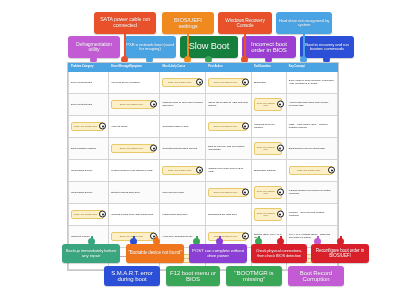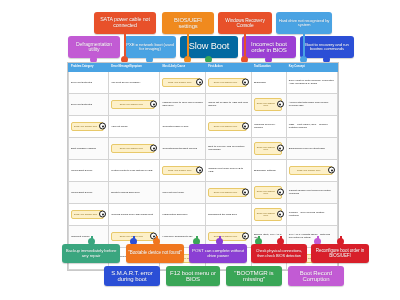--- a/index.html
+++ b/index.html
@@ -133,21 +133,21 @@
 
 <div id="stage">
 
   <div class="tile" style="left:94px; top:12px; width:62px; height:22px; font-size:5.3px; background:#e8512a;">SATA power cable not connected</div>
   <div class="tile" style="left:162px; top:12px; width:52px; height:22px; font-size:5.8px; background:#f08a1e;">BIOS/UEFI settings</div>
   <div class="tile" style="left:218px; top:12px; width:54px; height:22px; font-size:4.8px; background:#e8512a;">Windows Recovery Console</div>
   <div class="tile" style="left:276px; top:12px; width:56px; height:22px; font-size:4.2px; background:#4aa3e3;">Hard drive not recognized by system</div>
 
   <div class="tile" style="left:68px; top:36px; width:52px; height:22px; font-size:5.1px; background:#c25bd4;">Defragmentation utility</div>
   <div class="tile" style="left:124px; top:36px; width:52px; height:22px; font-size:4.3px; background:#4aa3e3;">PXE = network boot (used for imaging)</div>
-  <div class="tile" style="left:180px; top:36px; width:58px; height:22px; font-size:9.2px; background:#0369a1;">Slow Boot</div>
+  <div class="tile" style="left:180px; top:36px; width:58px; height:22px; font-size:9.2px; background:#15803d;">Slow Boot</div>
   <div class="tile" style="left:242px; top:36px; width:54px; height:22px; font-size:6.1px; background:#9b3fd4;">Incorrect boot order in BIOS</div>
   <div class="tile" style="left:300px; top:36px; width:54px; height:22px; font-size:4.2px; background:#2b4fd6;">Boot to recovery and run bootrec commands</div>
 
   <div class="stem" style="left:124px; top:34px; height:22px; background:#e8512a;"></div>
   <div class="stem" style="left:187px; top:34px; height:22px; background:#f08a1e;"></div>
   <div class="stem" style="left:244px; top:34px; height:22px; background:#e8512a;"></div>
   <div class="stem" style="left:303px; top:34px; height:22px; background:#4aa3e3;"></div>
 
   <div class="stem" style="left:93px;  top:58px; height:3px; background:#c25bd4;"></div>
   <div class="stem" style="left:149px; top:58px; height:3px; background:#4aa3e3;"></div>

